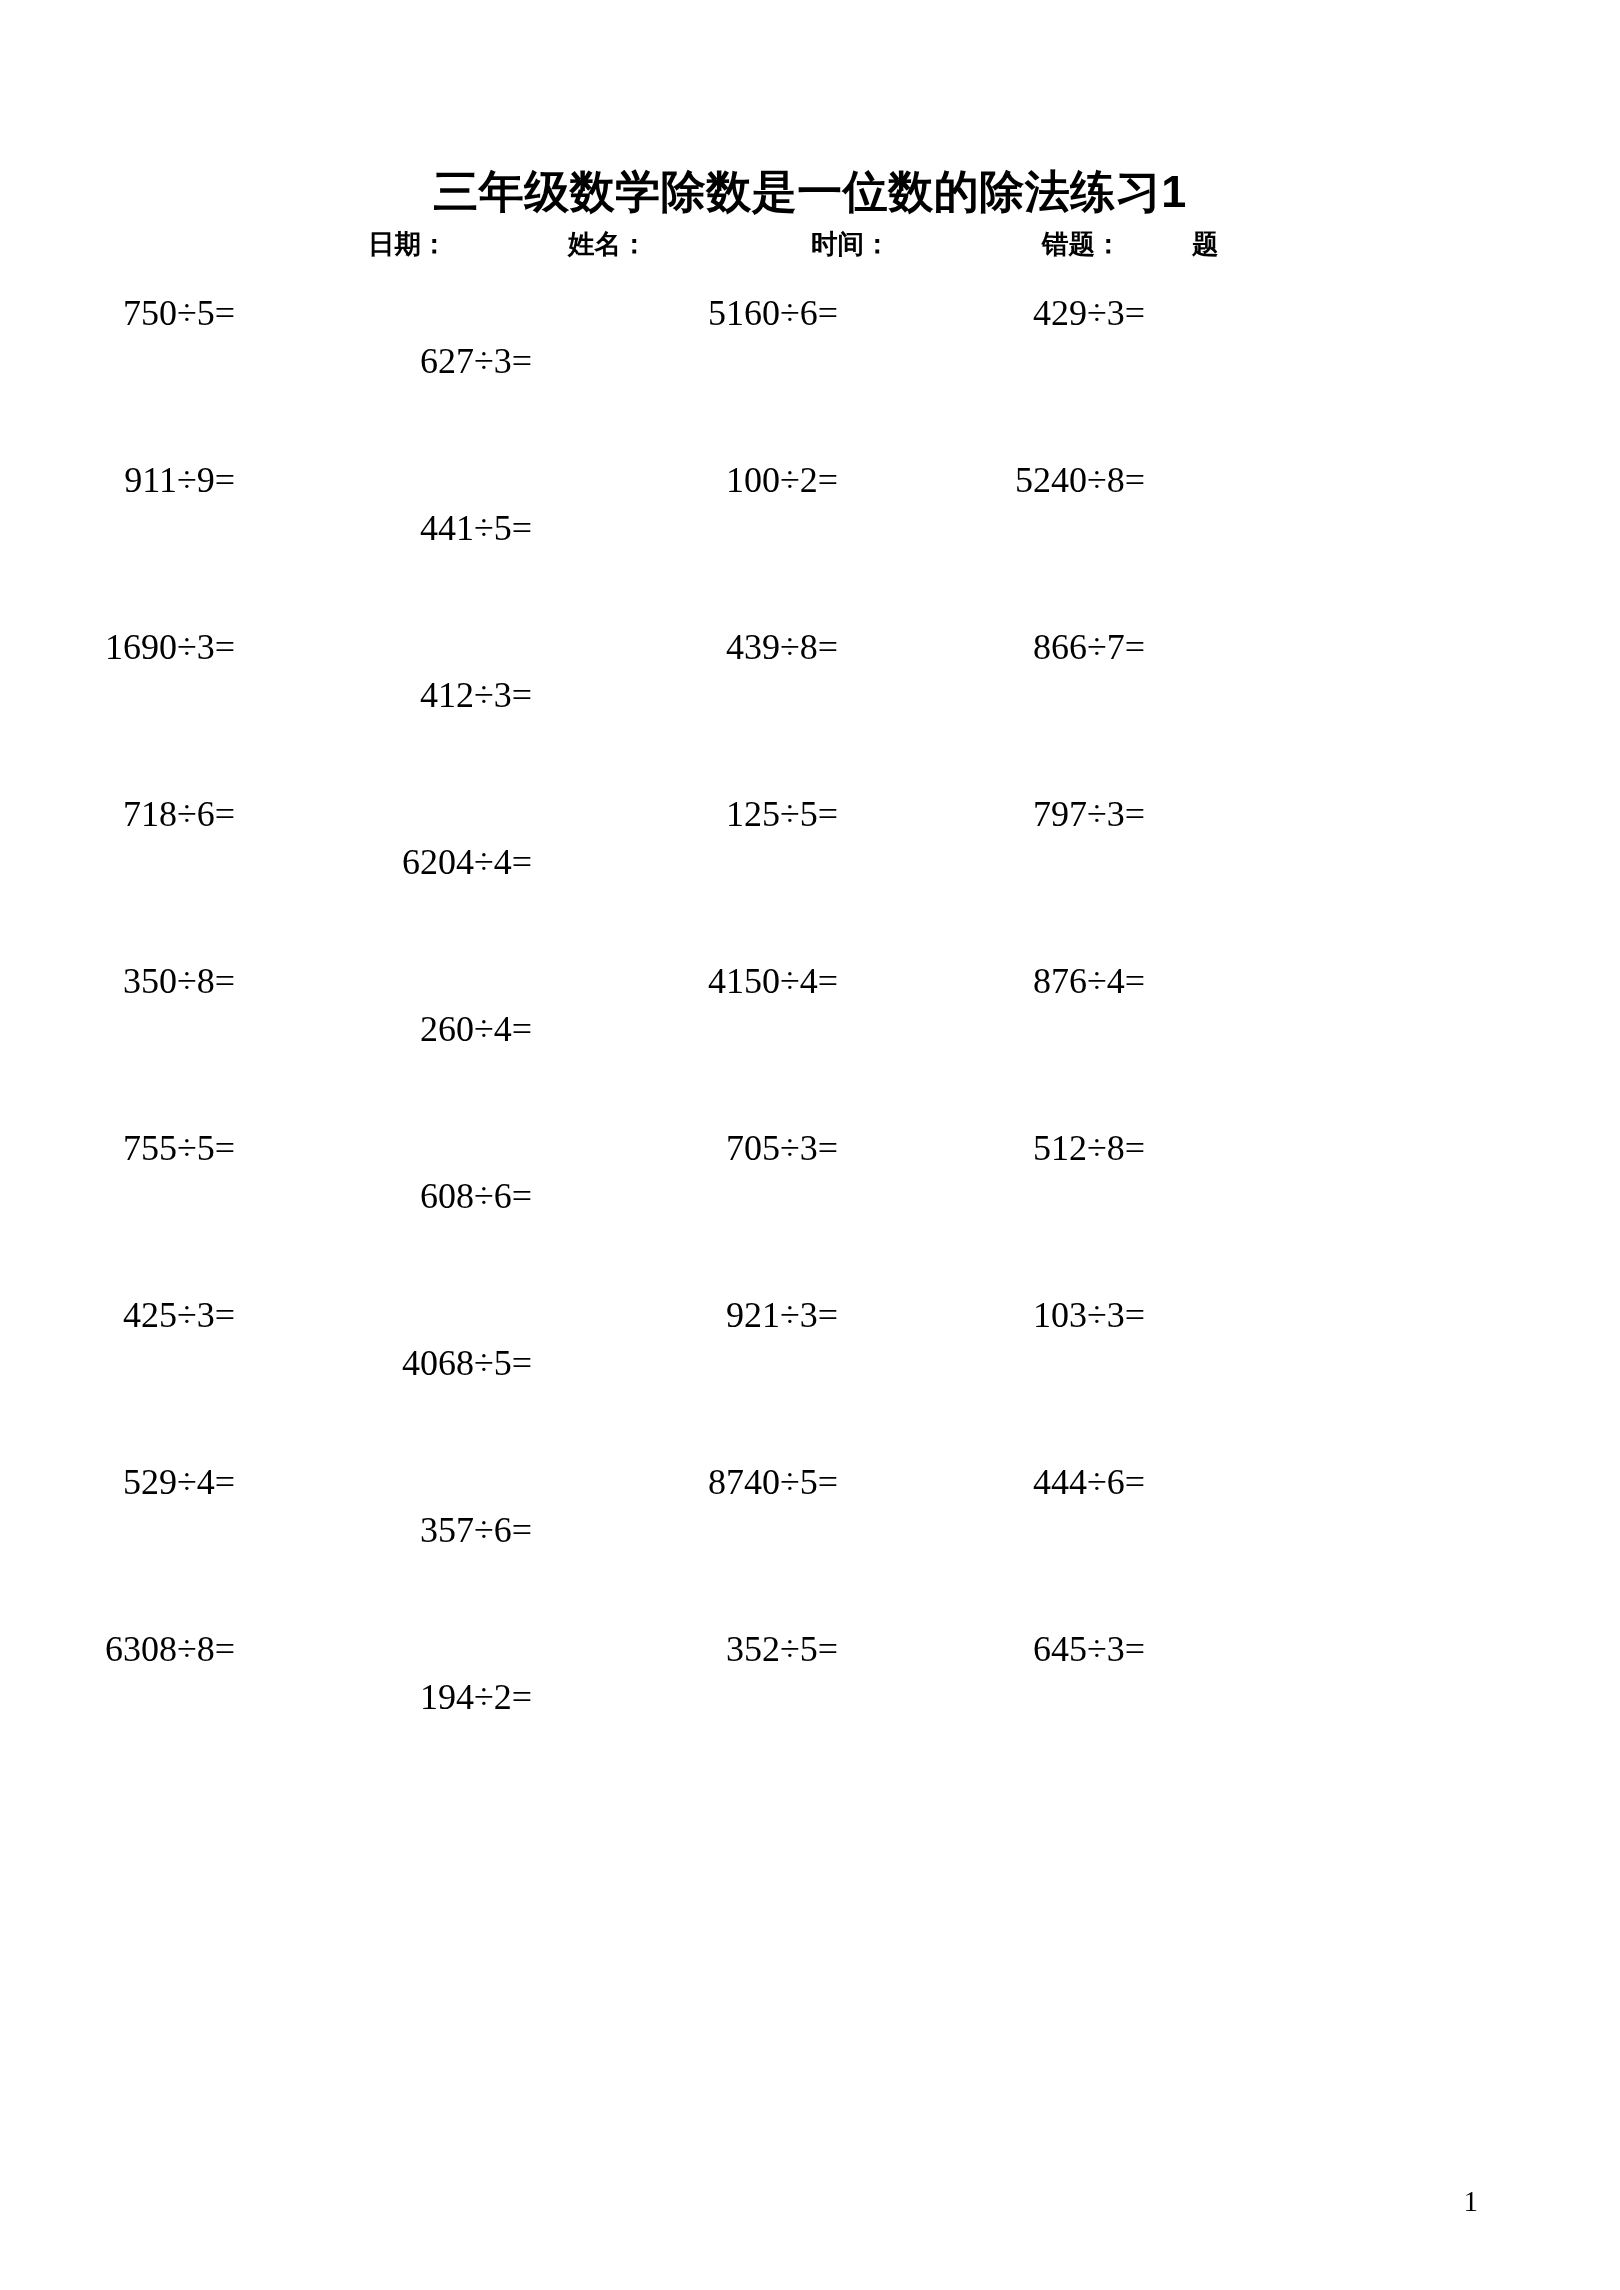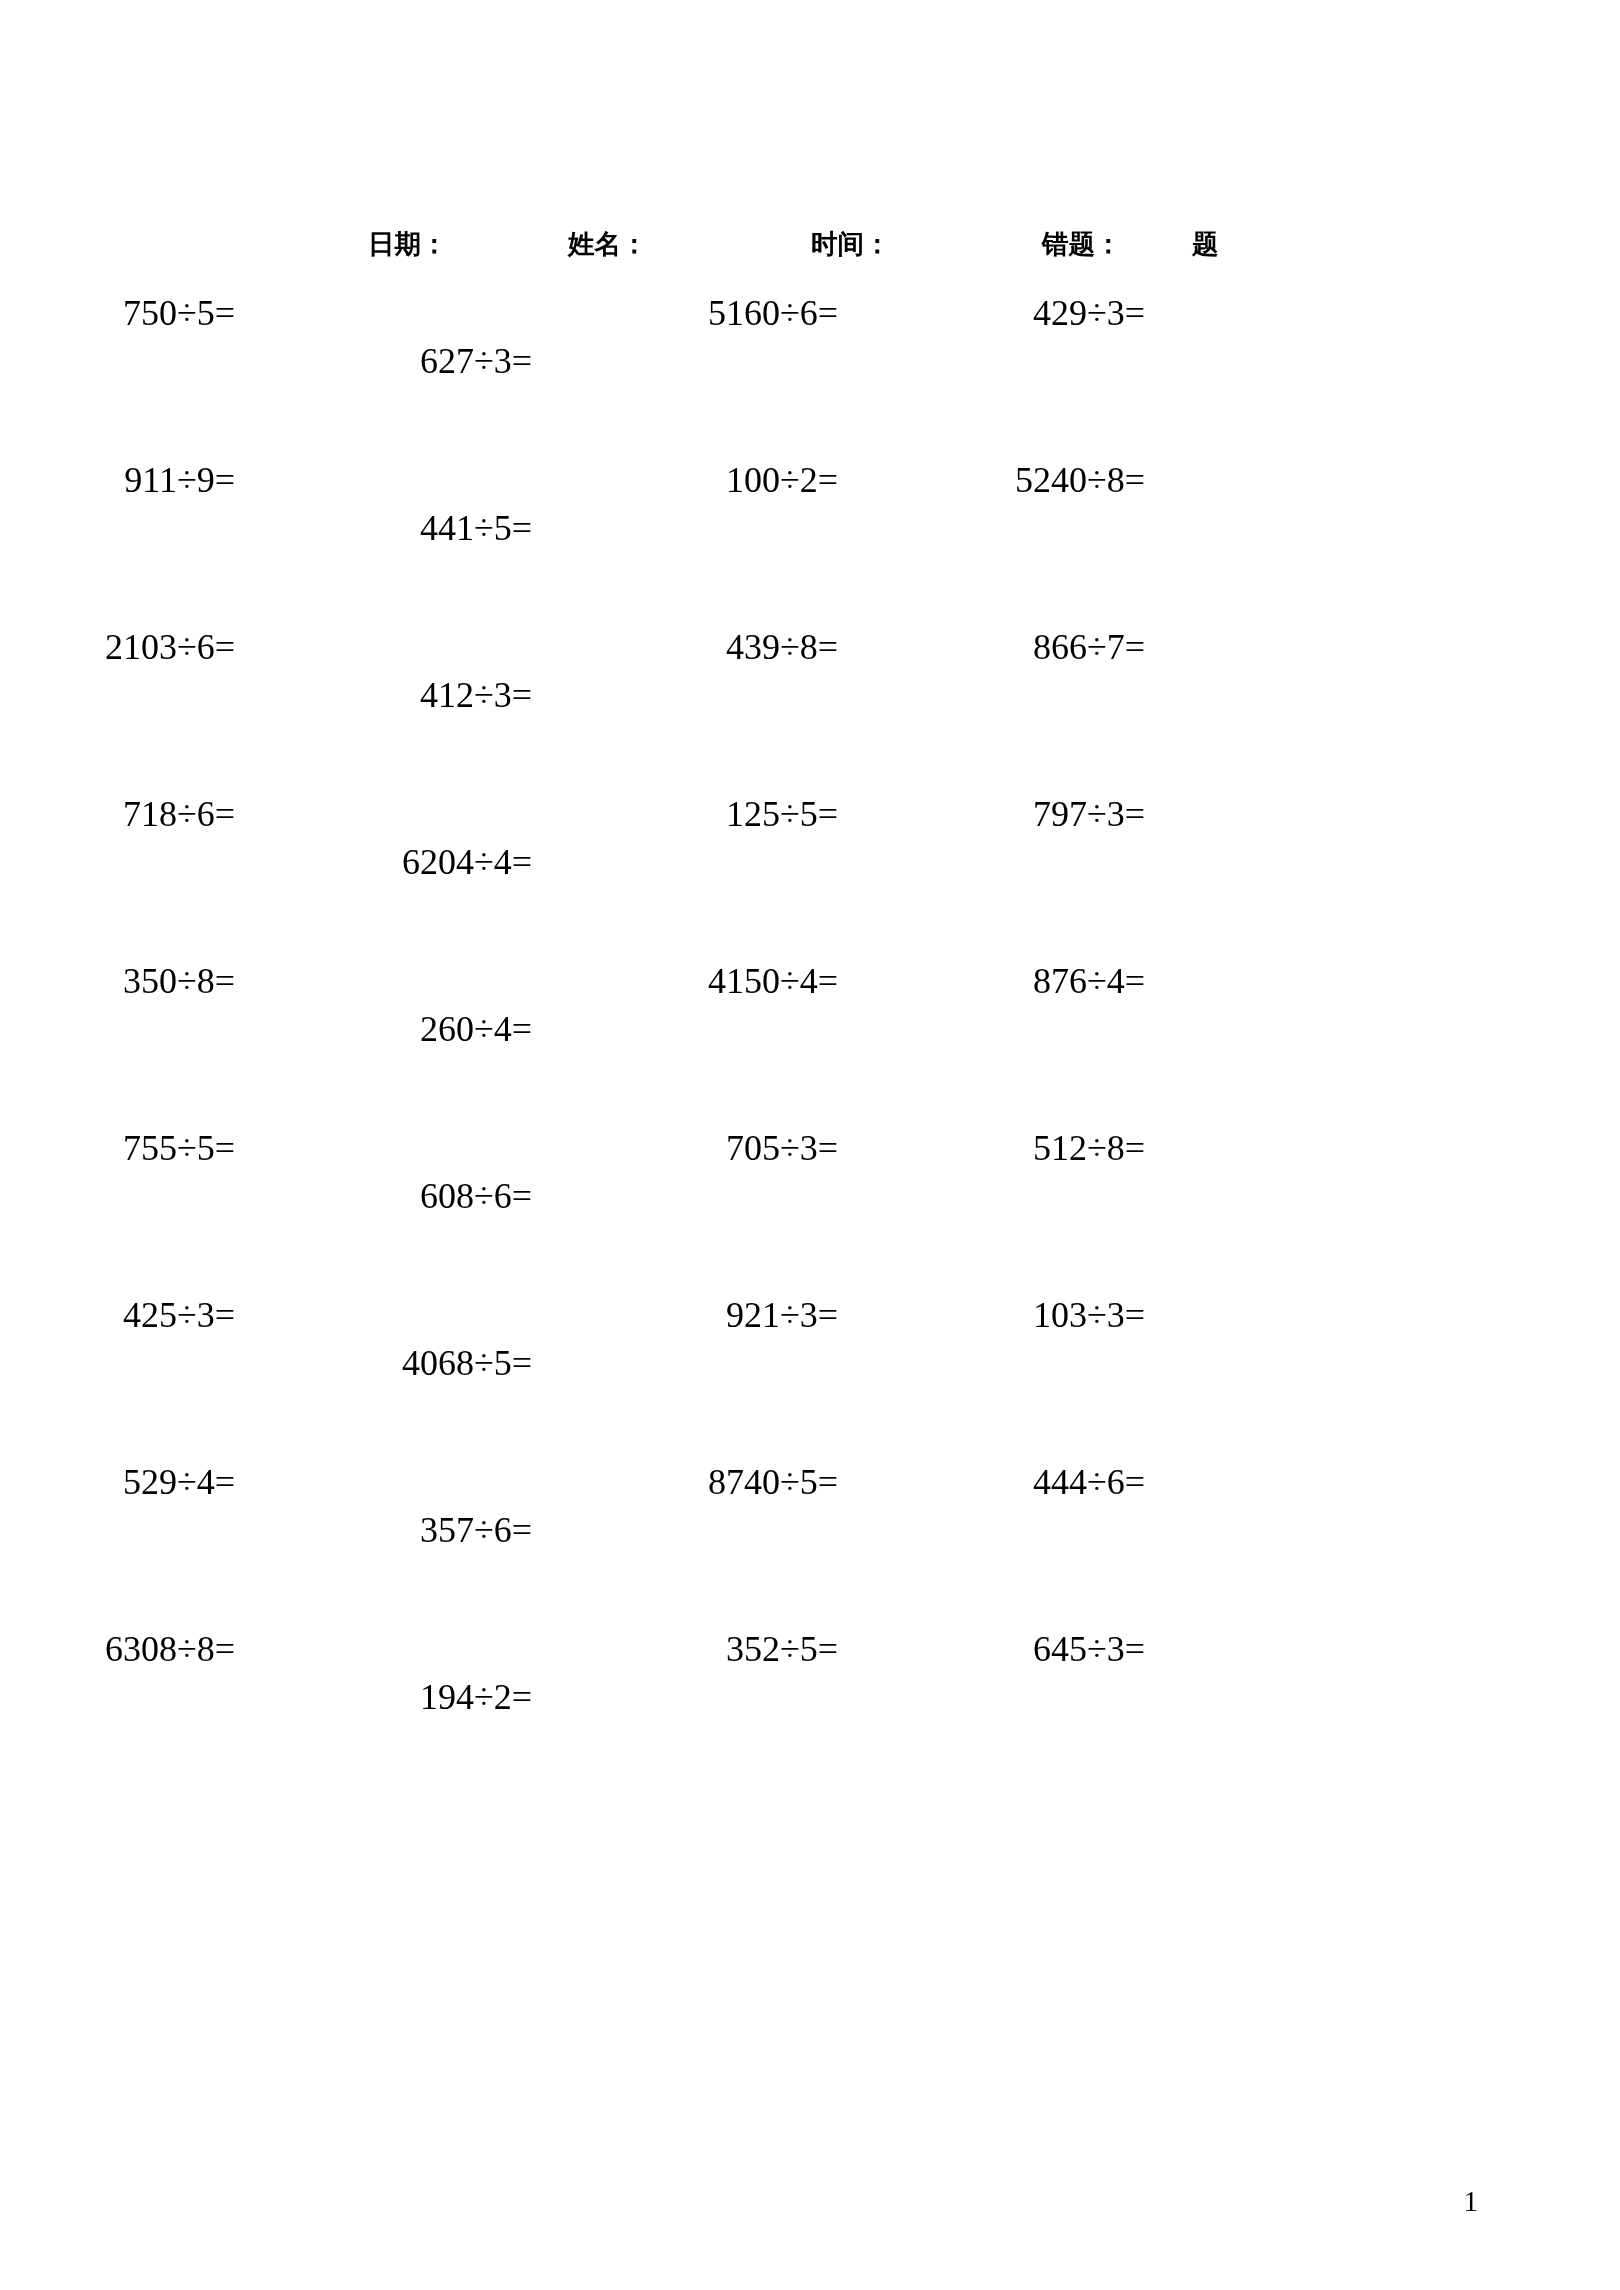--- a/index.html
+++ b/index.html
@@ -101,20 +101,21 @@
     font-size: 29px;
     line-height: 35px;
     font-family: "Liberation Serif", "DejaVu Serif", serif;
   }
 </style>
 </head>
 <body>
 
 <div class="page">
 
+  <h1 class="title">三年级数学除数是一位数的除法练习1</h1>
 
   <div class="info-row">
     <span class="info-item info-date">日期：</span>
     <span class="info-item info-name">姓名：</span>
     <span class="info-item info-time">时间：</span>
     <span class="info-item info-wrong">错题：</span>
     <span class="info-item info-unit">题</span>
   </div>
 
   <div class="grid">
@@ -127,21 +128,21 @@
     </div>
 
     <div class="prob-row">
       <div class="cell col0">911÷9=</div>
       <div class="cell col1">441÷5=</div>
       <div class="cell col2">100÷2=</div>
       <div class="cell col3">5240÷8=</div>
     </div>
 
     <div class="prob-row">
-      <div class="cell col0">2103÷6=</div>
+      <div class="cell col0">1690÷3=</div>
       <div class="cell col1">412÷3=</div>
       <div class="cell col2">439÷8=</div>
       <div class="cell col3">866÷7=</div>
     </div>
 
     <div class="prob-row">
       <div class="cell col0">718÷6=</div>
       <div class="cell col1">6204÷4=</div>
       <div class="cell col2">125÷5=</div>
       <div class="cell col3">797÷3=</div>

